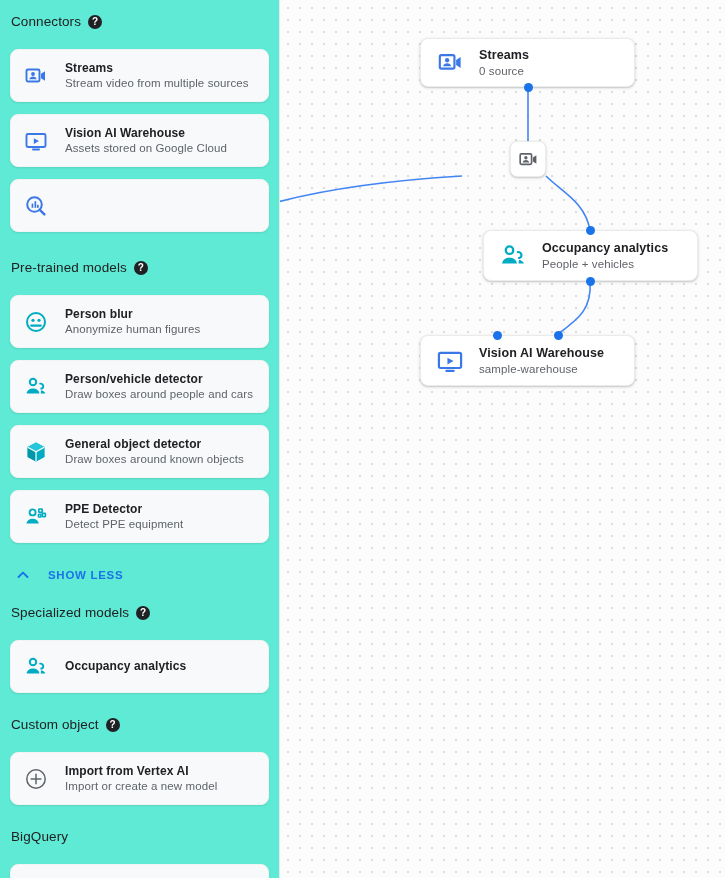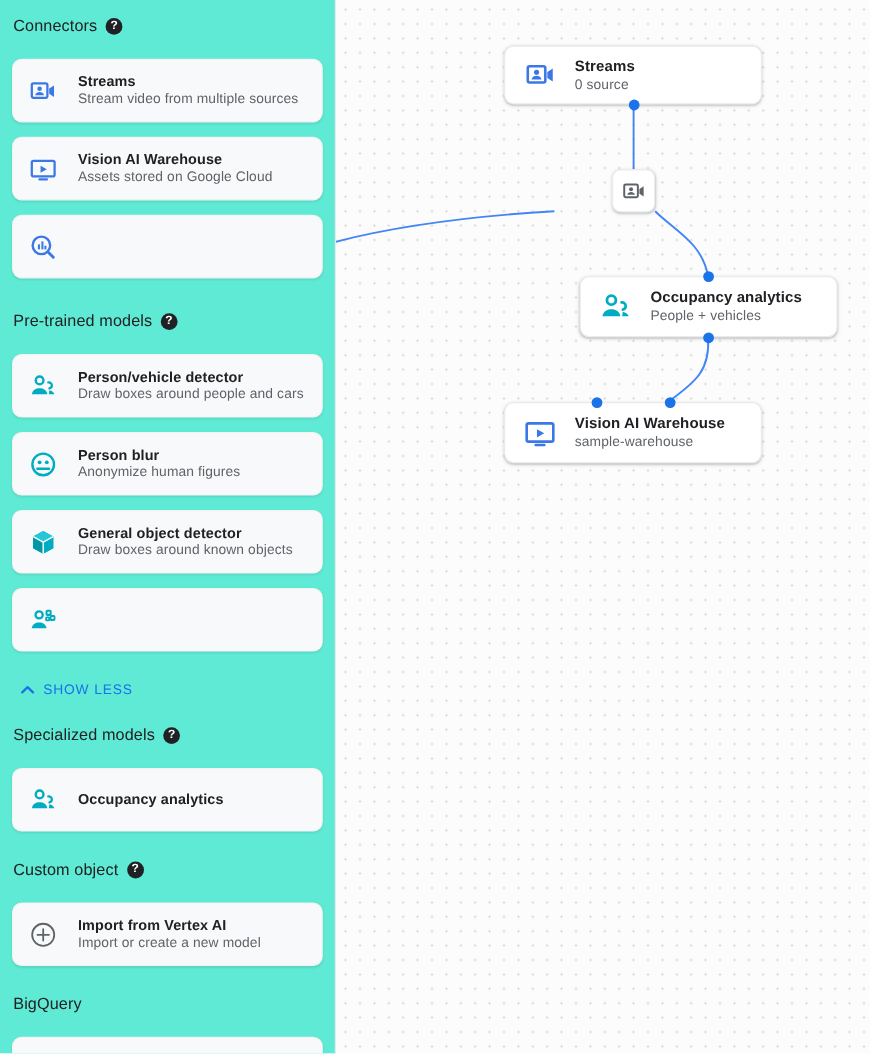--- a/index.html
+++ b/index.html
@@ -56,22 +56,22 @@
   .card-text { display: flex; flex-direction: column; justify-content: center; }
   .card-title {
     font-size: 12px; font-weight: bold; color: #202124;
     line-height: 15px; letter-spacing: .1px;
   }
   .card-sub {
     font-size: 11.5px; color: #5f6368; line-height: 15px;
     letter-spacing: .1px;
   }
   .show-less {
-    display: flex; align-items: center; gap: 6px;
-    color: #1a73e8; font-size: 11.5px; font-weight: normal;
+    display: flex; align-items: center; gap: 18px;
+    color: #1a73e8; font-size: 11.5px; font-weight: bold;
     letter-spacing: .7px; cursor: pointer;
     height: 22px; padding-left: 6px;
   }
   .spacer-sec { height: 14px; }
   .spacer-sec-sm { height: 10px; }
 
   
   #canvas {
     position: relative;
     flex: 1 1 auto; height: 878px;
@@ -176,44 +176,44 @@
     <div class="spacer-sec"></div>
     <div class="section-head">
       <span class="section-title">Pre-trained models</span>
       <span class="help-icon">?</span>
     </div>
     <div style="height:17px"></div>
 
     <div class="card">
       <span class="card-icon">
         <svg width="24" height="24" viewBox="0 0 24 24">
+          <circle cx="12" cy="12" r="9" fill="none" stroke="#00acc1" stroke-width="2"></circle>
+          <circle cx="9" cy="10.3" r="1.6" fill="#00acc1"></circle>
+          <circle cx="15" cy="10.3" r="1.6" fill="#00acc1"></circle>
+          <path d="M7.2 15.6h9.6" stroke="#00acc1" stroke-width="2.2" stroke-linecap="round"></path>
+        </svg>
+      </span>
+      <span class="card-text">
+        <span class="card-title">Person blur</span>
+        <span class="card-sub">Anonymize human figures</span>
+      </span>
+    </div>
+
+    <div class="card">
+      <span class="card-icon">
+        <svg width="24" height="24" viewBox="0 0 24 24">
           <circle cx="9" cy="7" r="3.2" fill="none" stroke="#00acc1" stroke-width="2"></circle>
           <path d="M2.6 18.5c.5-3.4 3.2-5 6.4-5s5.9 1.6 6.4 5z" fill="#00acc1"></path>
           <path d="M16.2 8.6c1.6-.2 2.9 1 3 2.4.1 1.3-.8 2.4-2 2.7" fill="none" stroke="#00acc1" stroke-width="1.9" stroke-linecap="round"></path>
           <path d="M17.1 15.2c2.3.5 3.8 1.8 4.2 3.3h-4.6" fill="#00acc1"></path>
         </svg>
       </span>
       <span class="card-text">
         <span class="card-title">Person/vehicle detector</span>
         <span class="card-sub">Draw boxes around people and cars</span>
-      </span>
-    </div>
-
-    <div class="card">
-      <span class="card-icon">
-        <svg width="24" height="24" viewBox="0 0 24 24">
-          <circle cx="12" cy="12" r="9" fill="none" stroke="#00acc1" stroke-width="2"></circle>
-          <circle cx="9" cy="10.3" r="1.6" fill="#00acc1"></circle>
-          <circle cx="15" cy="10.3" r="1.6" fill="#00acc1"></circle>
-          <path d="M7.2 15.6h9.6" stroke="#00acc1" stroke-width="2.2" stroke-linecap="round"></path>
-        </svg>
-      </span>
-      <span class="card-text">
-        <span class="card-title">Person blur</span>
-        <span class="card-sub">Anonymize human figures</span>
       </span>
     </div>
 
     <div class="card">
       <span class="card-icon">
         <svg width="24" height="24" viewBox="0 0 24 24">
           <path d="M12 2.6l8.4 4.5v9.8L12 21.4 3.6 16.9V7.1z" fill="#00acc1"></path>
           <path d="M12 2.6l8.4 4.5L12 11.8 3.6 7.1z" fill="#26c6da"></path>
           <path d="M12 11.8v9.6L3.6 16.9V7.1z" fill="#0097a7"></path>
           <path d="M12 11.8L20.4 7.1v9.8L12 21.4z" fill="#00acc1"></path>
@@ -229,20 +229,24 @@
 
     <div class="card">
       <span class="card-icon">
         <svg width="24" height="24" viewBox="0 0 24 24">
           <circle cx="8.6" cy="7.4" r="3" fill="none" stroke="#00acc1" stroke-width="1.9"></circle>
           <path d="M2.4 18.6c.5-3.3 3.1-4.9 6.2-4.9s5.7 1.6 6.2 4.9z" fill="#00acc1"></path>
           <rect x="14.8" y="4" width="3.4" height="3.4" rx=".6" fill="none" stroke="#00acc1" stroke-width="1.7"></rect>
           <rect x="18.2" y="8.4" width="3.2" height="3.2" rx=".6" fill="none" stroke="#00acc1" stroke-width="1.6"></rect>
           <rect x="14.4" y="9.4" width="2.6" height="2.6" rx=".5" fill="none" stroke="#00acc1" stroke-width="1.5"></rect>
         </svg>
+      </span>
+      <span class="card-text">
+        <span class="card-title">PPE Detector</span>
+        <span class="card-sub">Detect PPE equipment</span>
       </span>
     </div>
 
     <div style="height:9px"></div>
     <div class="show-less">
       <span style="display:inline-flex">
         <svg width="14" height="14" viewBox="0 0 14 14">
             <path d="M2.5 9L7 4.6 11.5 9" fill="none" stroke="#1a73e8" stroke-width="1.9" stroke-linecap="round" stroke-linejoin="round"></path>
           </svg>
       </span>

